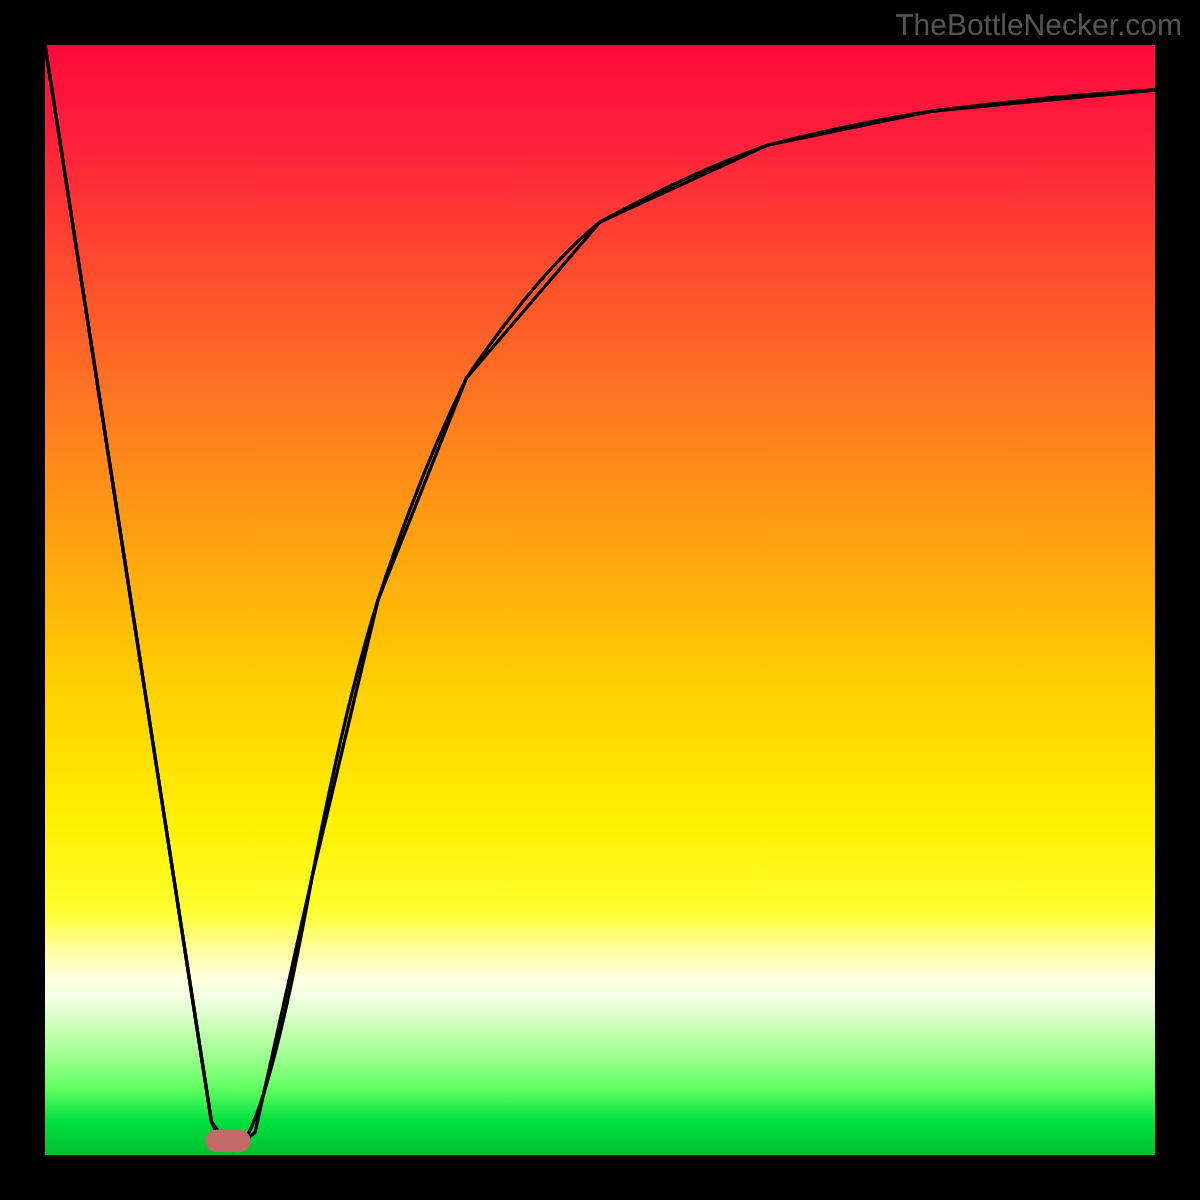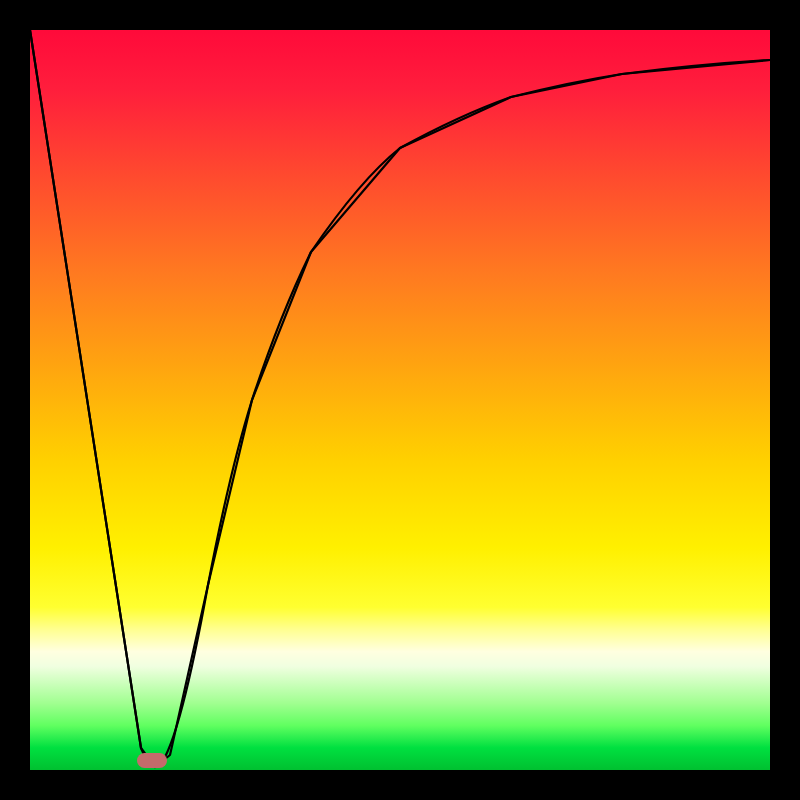--- a/index.html
+++ b/index.html
@@ -89,13 +89,14 @@
                Q 150 710 178 555
                Q 200 440 222 370
                Q 250 285 281 222
                Q 330 150 370 118
                Q 430 85 481 67
                Q 540 52 592 44
                Q 670 34 740 30" fill="none" stroke="#000" stroke-width="2.2" stroke-linecap="round" stroke-linejoin="round"></path>
     </svg>
     <div class="marker" style="left:107px; top:723px; width:30px; height:15px;"></div>
   </div>
+  <div class="watermark">TheBottleNecker.com</div>
 </div>
 
 </body></html>

